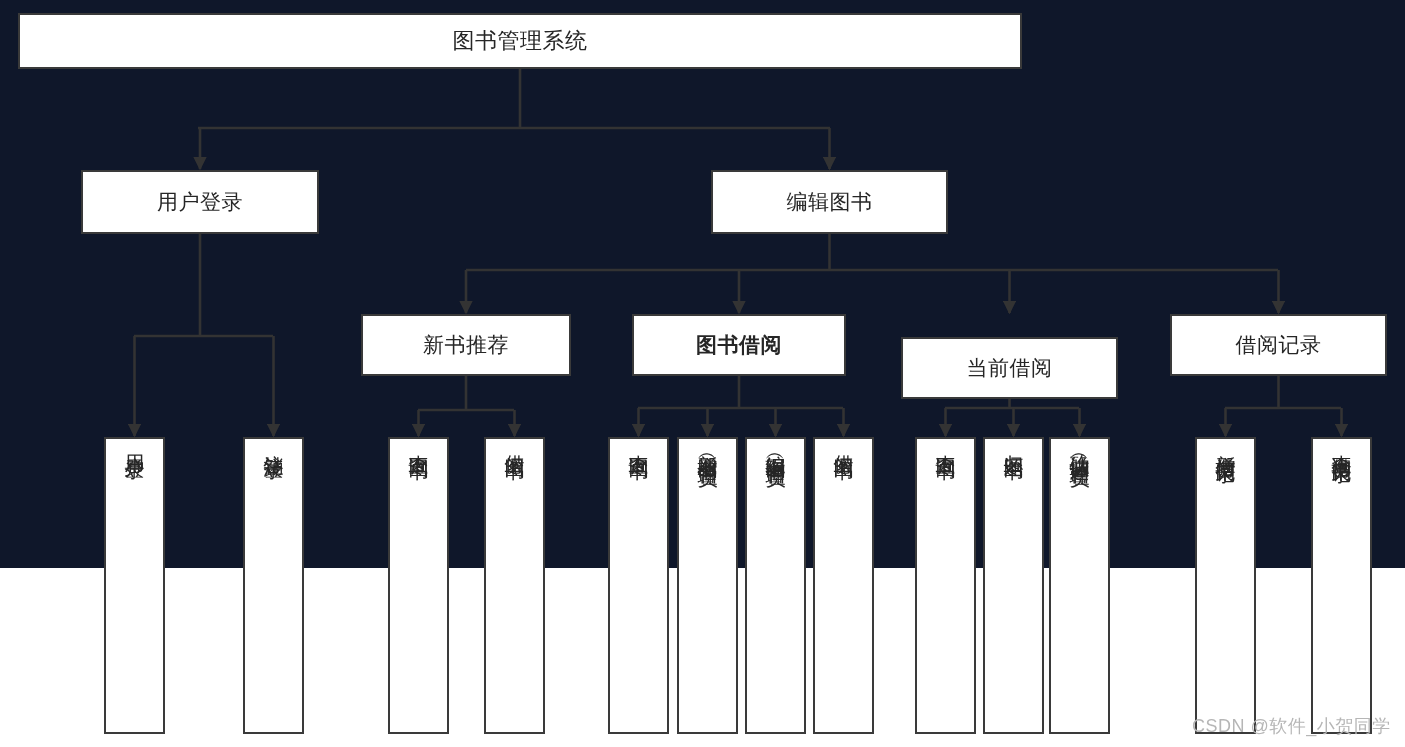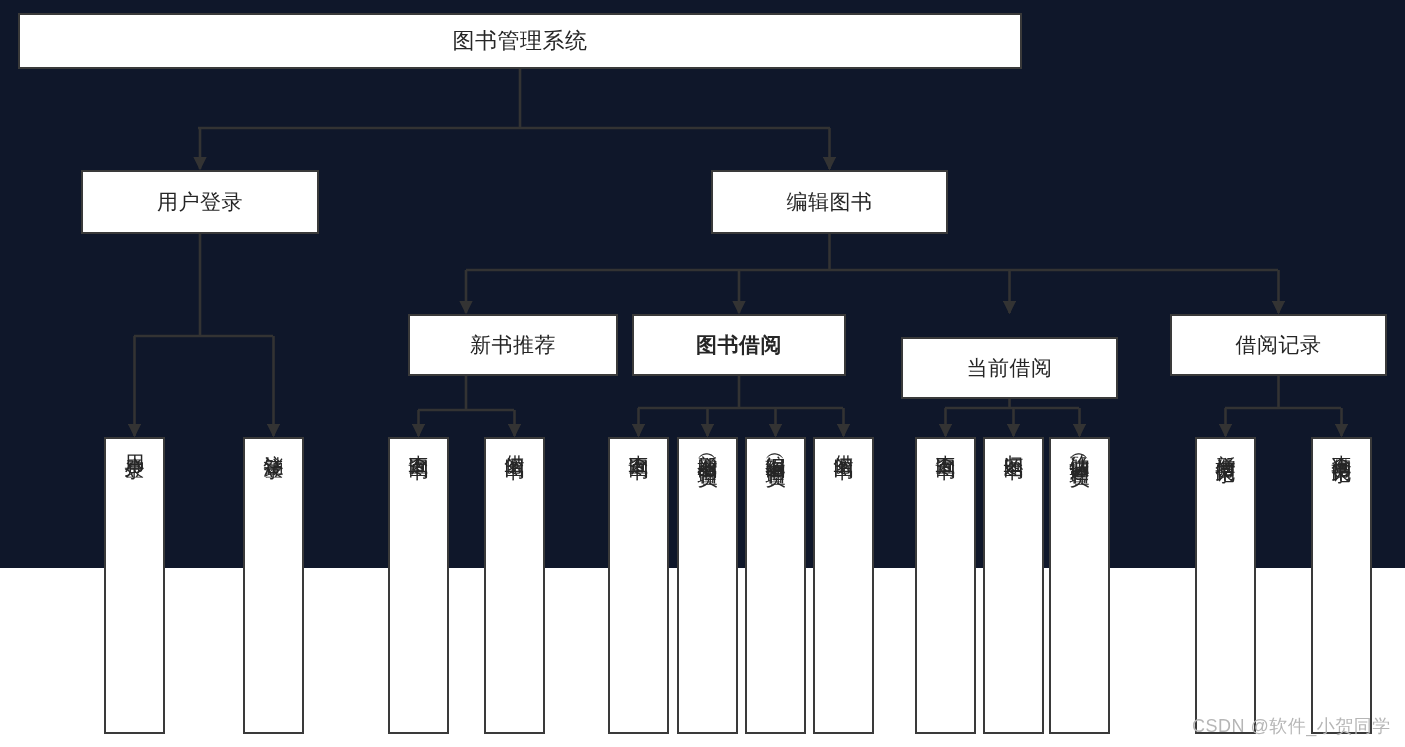--- a/index.html
+++ b/index.html
@@ -114,21 +114,21 @@
   <div id="node-layer">
       <div class="node root" style="left: 18px; top: 13px; width: 1004px; height: 56px;">
         <span class="label">图书管理系统</span>
       </div>
       <div class="node" style="left: 81px; top: 170px; width: 238px; height: 64px;">
         <span class="label">用户登录</span>
       </div>
       <div class="node" style="left: 711px; top: 170px; width: 237px; height: 64px;">
         <span class="label">编辑图书</span>
       </div>
-      <div class="node" style="left: 361px; top: 314px; width: 210px; height: 62px; margin-left: 47px;">
+      <div class="node" style="left: 361px; top: 314px; width: 210px; height: 62px;">
         <span class="label">新书推荐</span>
       </div>
       <div class="node" style="left: 632px; top: 314px; width: 214px; height: 62px; font-weight: bold;">
         <span class="label">图书借阅</span>
       </div>
       <div class="node" style="left: 901px; top: 314px; width: 217px; height: 62px; margin-top: 23px;">
         <span class="label">当前借阅</span>
       </div>
       <div class="node" style="left: 1170px; top: 314px; width: 217px; height: 62px; justify-content: center;">
         <span class="label">借阅记录</span>

